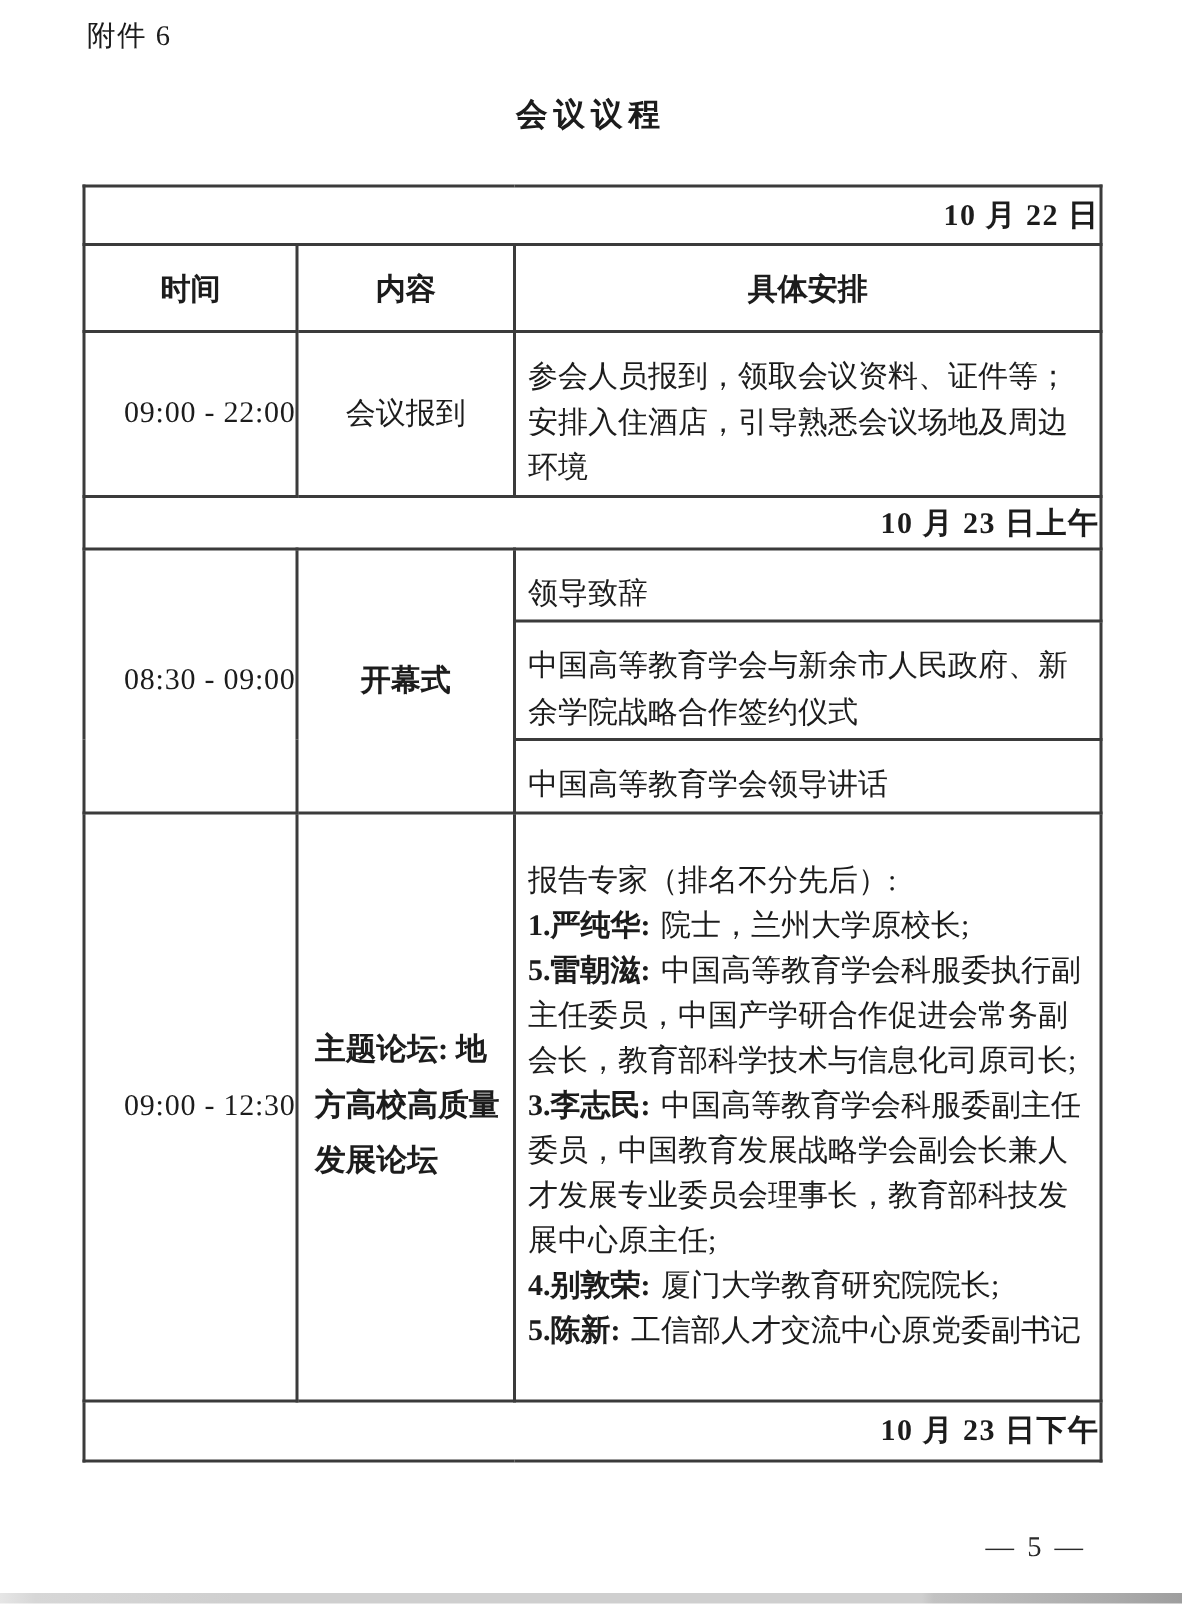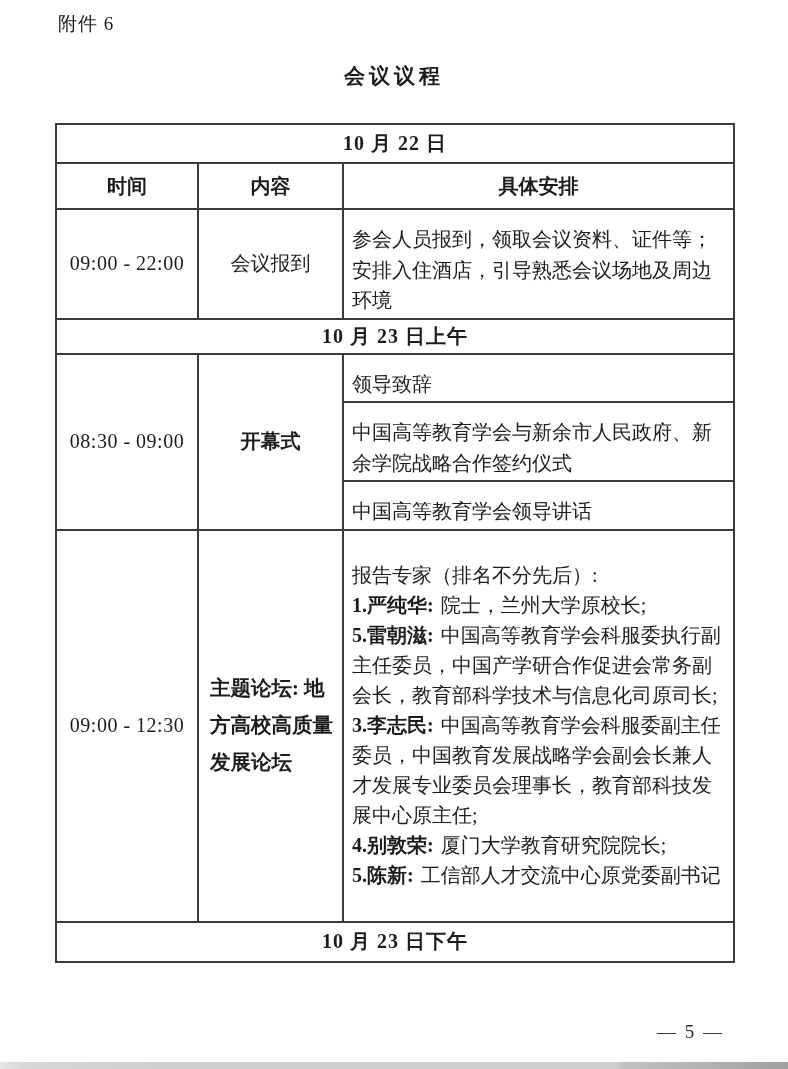--- a/index.html
+++ b/index.html
@@ -25,29 +25,29 @@
     width: 678px;
     border-collapse: collapse;
     table-layout: fixed;
   }
   table.agenda td {
     border: 2px solid #3b3b3b;
     font-size: 20px;
     vertical-align: middle;
   }
   td.date-row {
-    text-align: center; font-weight: bold; font-size: 21px;
+    text-align: right; font-weight: bold; font-size: 21px;
     letter-spacing: 1px;
     font-family: Liberation Serif, serif;
   }
   td.col-head {
     text-align: center; font-weight: bold; font-size: 21px;
   }
   td.time-cell {
-    text-align: center;
+    text-align: right;
     font-size: 20px;
     letter-spacing: 0.5px;
   }
   td.content-cell { text-align: center; font-size: 20px; margin-top: 36px; }
   td.content-cell.forum {
     text-align: left; padding: 0 4px 0 11px;
     font-weight: bold; line-height: 37px; font-size: 20.5px;
   }
   td.arr-cell {
     text-align: left;
@@ -59,21 +59,21 @@
   .page-number {
     position: absolute; right: 64px; top: 1021px;
     font-size: 19px; letter-spacing: 2px; color: #2a2a2a;
   }
   .bottom-strip {
     position: absolute; left: 0; bottom: 0; width: 788px; height: 7px;
     background: linear-gradient(to right,
       #e6e6e6 0%, #d7d7d7 3%, #cfcfcf 20%, #cfcfcf 78%,
       #c2c2c2 79%, #ababab 94%, #9e9e9e 100%);
   }
-  .r-h39 { height: 39px; } .r-h46 { height: 46px; } .r-h92 { height: 92px; }
+  .r-h39 { height: 39px; } .r-h46 { height: 58px; } .r-h92 { height: 92px; }
   .r-h38 { height: 35px; } .r-h47 { height: 47px; } .r-h63 { height: 63px; }
   .r-h40 { height: 40px; } .r-h392 { height: 392px; }
 </style>
 </head>
 <body>
 
 <div class="attachment-label">附件 6</div>
 
 <div class="doc-title">会议议程</div>
 

